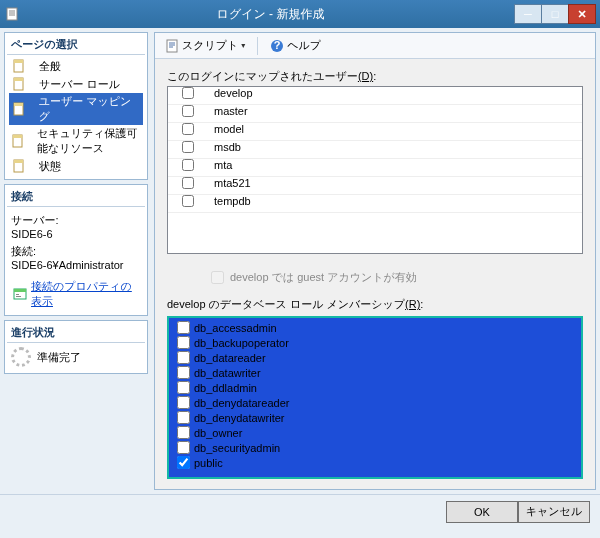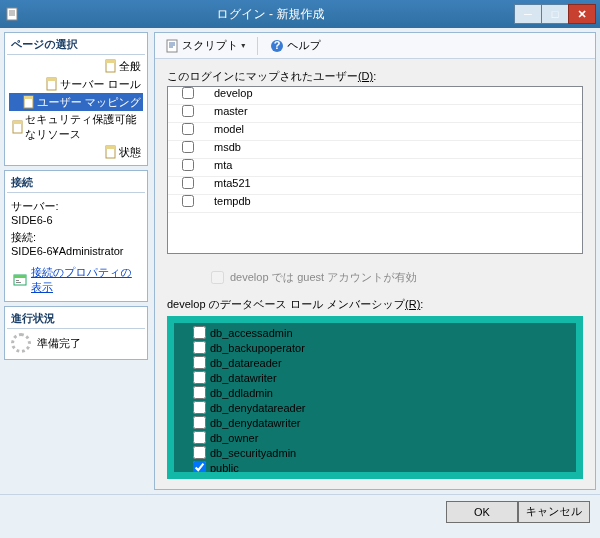--- a/index.html
+++ b/index.html
@@ -12,21 +12,21 @@
 .winbtn { width: 28px; height: 20px; background: #d8e6f2; border: 1px solid #5a7ea0; display: flex; align-items: center; justify-content: center; margin-left: -1px; cursor: pointer; }
 .winbtn.close { background: #c84030; border-color: #8a2a1e; }
 .winbtn.close span { color: #fff; font-weight: bold; }
 
 .body { display: flex; height: 466px; padding: 4px; gap: 6px; }
 
 .leftpanel { width: 144px; display: flex; flex-direction: column; gap: 4px; }
 .panel { background: #fff; border: 1px solid #9bb8d3; padding: 2px; }
 .panel-header { background: #fff; color: #1a3e66; font-weight: bold; padding: 2px 4px; border-bottom: 1px solid #c0d0e0; }
 .panel-body { padding: 2px; }
-.navitem { display: flex; align-items: center; padding: 1px 2px; gap: 0; cursor: pointer; justify-content: flex-end; }
+.navitem { display: flex; align-items: center; padding: 1px 2px; gap: 12px; cursor: pointer; }
 .navitem.selected { background: #316ac5; color: #fff; }
 .navicon { width: 16px; height: 16px; display: inline-flex; align-items: center; justify-content: center; }
 .infoblock { padding: 2px 4px; }
 .infolabel { margin-top: 4px; }
 .linkrow { display: flex; align-items: center; gap: 4px; margin-top: 6px; padding: 2px; }
 .link { color: #0645cc; text-decoration: underline; cursor: pointer; }
 .progressline { display: flex; align-items: center; gap: 6px; padding: 4px; }
 .spinner { width: 20px; height: 20px; border: 3px dotted #bbb; border-radius: 50%; }
 
 .rightpanel { flex: 1; background: #f0f0f0; border: 1px solid #9bb8d3; display: flex; flex-direction: column; }
@@ -45,21 +45,21 @@
 .grow { display: flex; border-bottom: 1px solid #eee; height: 18px; }
 .gcell.c0 { width: 40px; text-align: center; }
 .gcell.c1 { width: 144px; padding-left: 6px; }
 .gcell.c2 { width: 134px; padding-left: 6px; }
 .gcell.c3 { flex: 1; padding-left: 6px; }
 .chk { width: 12px; height: 12px; }
 
 .guestrow { margin-top: 16px; display: flex; align-items: center; gap: 6px; color: #8a8a8a; padding-left: 44px; }
 .guestrow input { opacity: 0.6; }
 
-.rolelist { border: 7px solid #14b8a6; background: #0f766e; flex: 1; margin-top: 2px; overflow: auto; padding: 2px 19px; }
+.rolelist { border: 2px solid #14b8a6; background: #1d4ed8; flex: 1; margin-top: 2px; overflow: auto; padding: 2px 8px; }
 .roleitem { display: flex; align-items: center; gap: 4px; height: 15px; }
 
 .footer { height: 34px; display: flex; justify-content: flex-end; align-items: center; gap: 0; padding: 0 10px; border-top: 1px solid #c5d3e2; background: #e9f0f6; }
 .btn { min-width: 72px; height: 22px; border: 1px solid #707070; background: #e1e1e1; cursor: pointer; font-size: 11px; }
 
 svg { display: block; }
 input[type=checkbox] { cursor: pointer; }
 </style>
 </head>
 <body>

